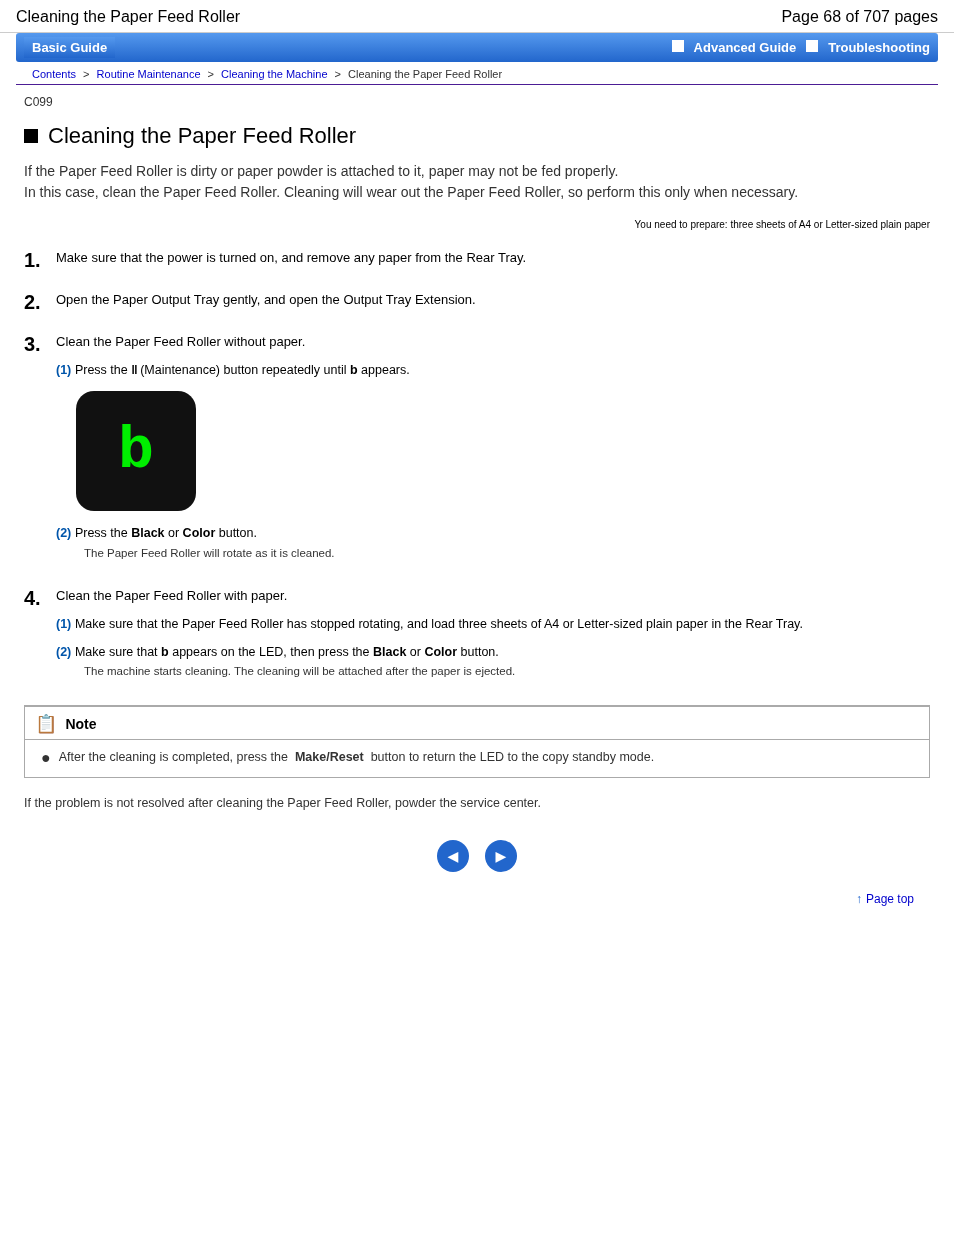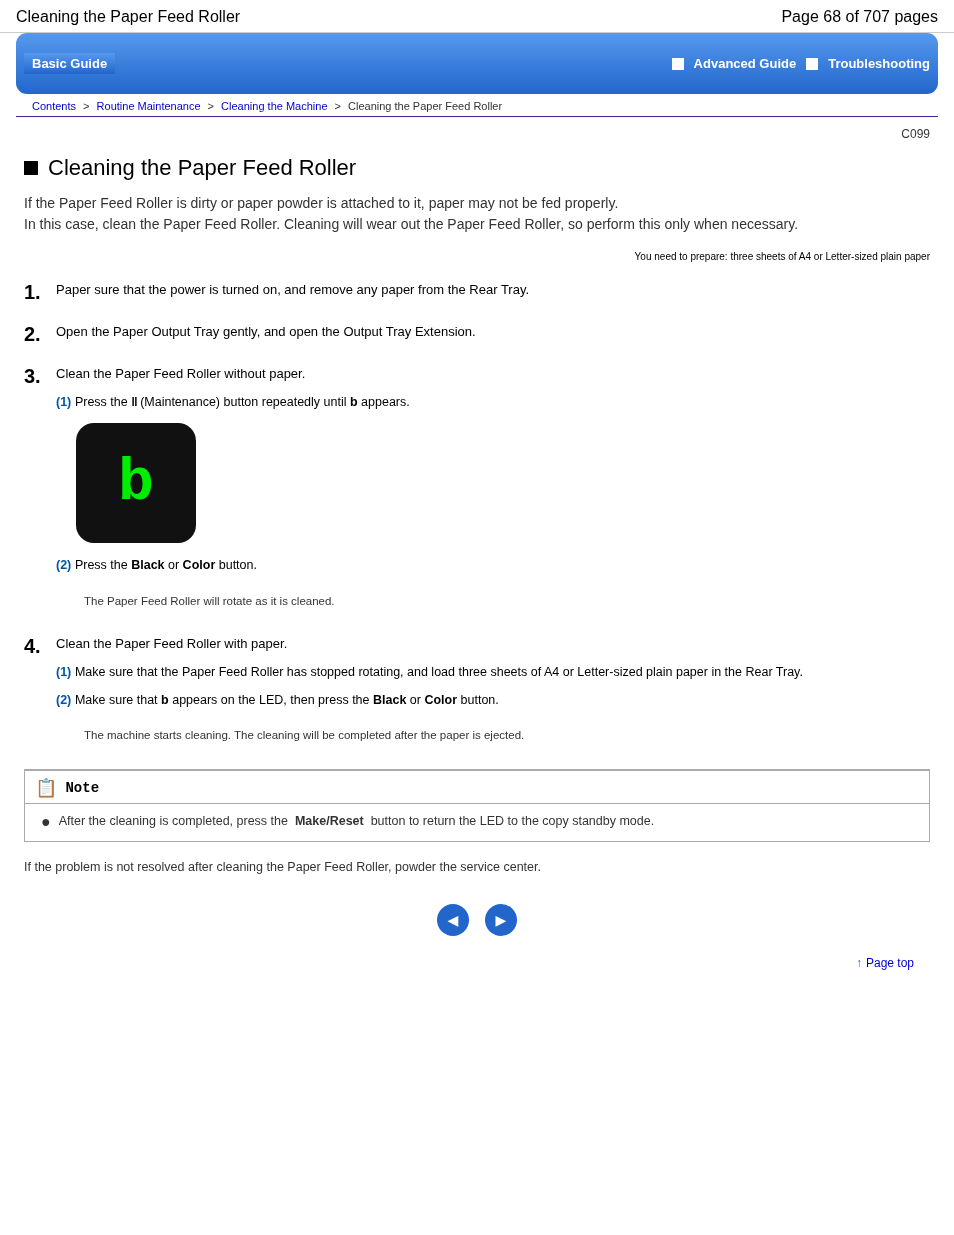--- a/index.html
+++ b/index.html
@@ -30,37 +30,36 @@
       font-size: 16px;
       font-weight: normal;
       color: #000;
     }
 
     
     .nav-bar {
       display: flex;
       align-items: center;
       background: linear-gradient(to bottom, #5599ee, #2266cc);
-      padding: 20px 8px;
+      padding: 4px 8px;
       margin: 0 16px;
-      border-radius: 11px;
+      border-radius: 3px;
     }
     .nav-bar-basic {
       color: #fff;
       font-weight: bold;
       font-size: 13px;
       background: linear-gradient(to bottom, #5599ee, #2266cc);
       padding: 3px 8px;
     }
     .nav-bar-spacer {
       flex: 1;
     }
     .nav-bar-links {
       display: flex;
-      align-items: center;
       gap: 10px;
       margin-left: 24px;
     }
     .nav-bar-checkbox {
       width: 12px;
       height: 12px;
       border: 1px solid #fff;
       background: #fff;
       display: inline-block;
       vertical-align: middle;
@@ -95,21 +94,20 @@
 
     
     .content {
       padding: 10px 24px 20px 24px;
     }
 
     .code-ref {
       font-size: 12px;
       color: #333;
       margin-bottom: 14px;
-      text-align: right;
     }
 
     .page-title {
       font-size: 22px;
       font-weight: normal;
       color: #000;
       margin-bottom: 12px;
       display: flex;
       align-items: center;
       gap: 10px;
@@ -192,21 +190,21 @@
       font-size: 60px;
       color: #00ee00;
       font-weight: bold;
       line-height: 1;
     }
 
     .substep-note {
       font-size: 11.5px;
       color: #333;
       margin-left: 28px;
-      margin-top: 18px;
+      margin-top: 2px;
       display: block;
     }
 
     
     .note-box {
       border: 1px solid #aaa;
       border-top: 2px solid #aaa;
       margin: 18px 0;
       padding: 0;
     }
@@ -217,21 +215,20 @@
       padding: 6px 10px 4px 10px;
       border-bottom: 1px solid #aaa;
     }
     .note-icon {
       font-size: 18px;
     }
     .note-title {
       font-size: 14px;
       font-weight: bold;
       color: #000;
-      font-family: Liberation Mono, monospace;
     }
     .note-body {
       padding: 8px 16px 10px 16px;
       font-size: 12.5px;
       color: #333;
       line-height: 1.5;
     }
     .note-bullet {
       display: flex;
       gap: 8px;
@@ -332,21 +329,21 @@
   <div class="intro-text">
     <span>If the Paper Feed Roller is dirty or paper powder is attached to it, paper may not be fed properly.</span><br>
     <span>In this case, clean the Paper Feed Roller. Cleaning will wear out the Paper Feed Roller, so perform this only when necessary.</span>
   </div>
 
   <div class="prepare-heading">You need to prepare: three sheets of A4 or Letter-sized plain paper</div>
 
   <div class="step">
     <div class="step-number">1.</div>
     <div class="step-content">
-      <span>Paper sure that the power is turned on, and remove any paper from the Rear Tray.</span>
+      <span>Make sure that the power is turned on, and remove any paper from the Rear Tray.</span>
     </div>
   </div>
 
   <div class="step">
     <div class="step-number">2.</div>
     <div class="step-content">
       <span>Open the Paper Output Tray gently, and open the Output Tray Extension.</span>
     </div>
   </div>
 
@@ -385,21 +382,21 @@
       
       <div class="substep">
         <span class="substep-label">(1)</span>
         <span class="substep-text"> Make sure that the Paper Feed Roller has stopped rotating, and load three sheets of A4 or Letter-sized plain paper in the Rear Tray.</span>
       </div>
 
       
       <div class="substep">
         <span class="substep-label">(2)</span>
         <span class="substep-text"> Make sure that <b>b</b> appears on the LED, then press the <b>Black</b> or <b>Color</b> button.</span>
-        <span class="substep-note">The machine starts cleaning. The cleaning will be completed after the paper is ejected.</span>
+        <span class="substep-note">The machine starts cleaning. The cleaning will be attached after the paper is ejected.</span>
       </div>
     </div>
   </div>
 
   <div class="note-box">
     <div class="note-header">
       <span class="note-icon">📋</span>
       <span class="note-title">Note</span>
     </div>
     <div class="note-body">

